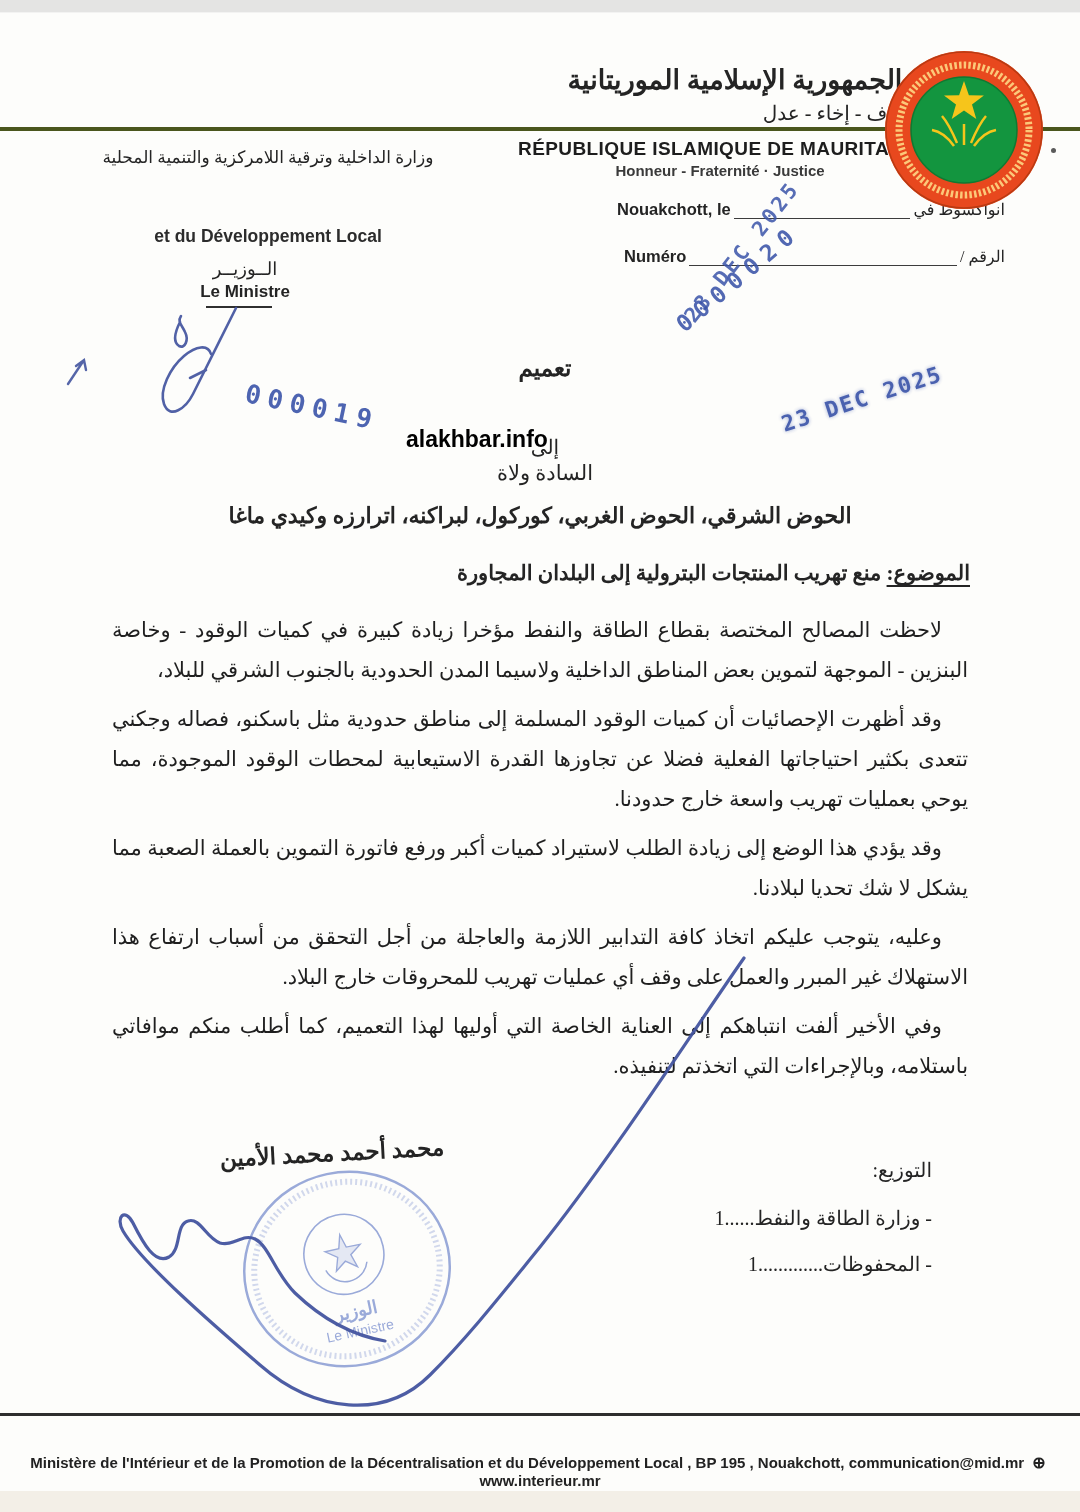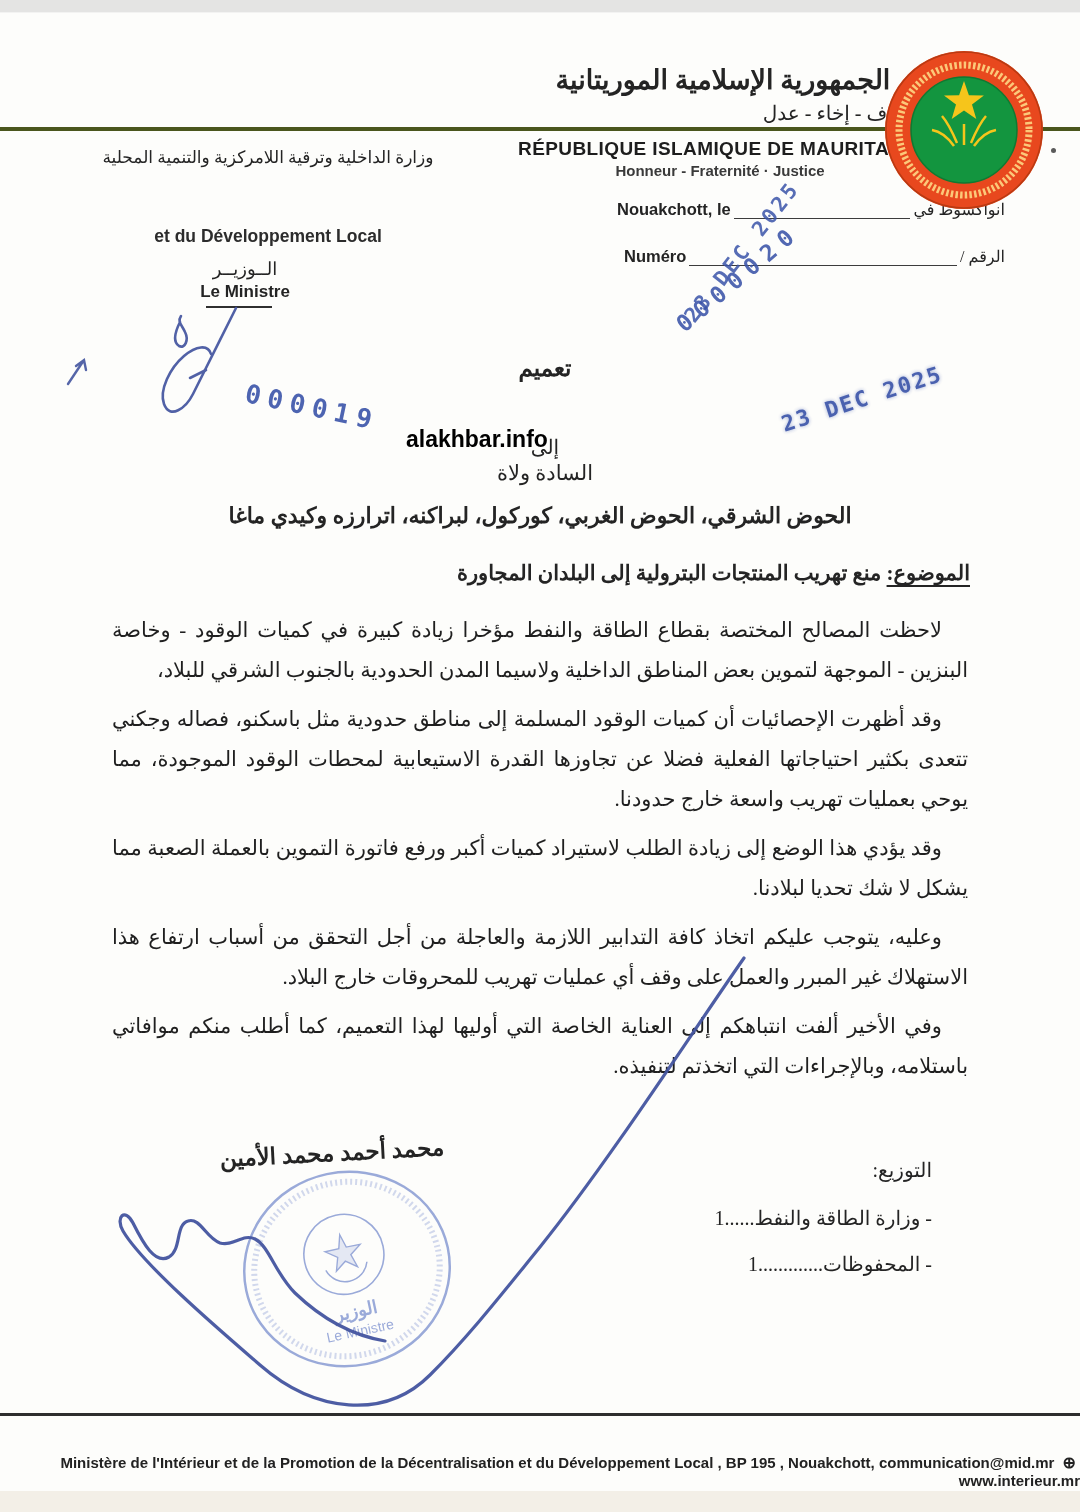--- a/index.html
+++ b/index.html
@@ -8,21 +8,21 @@
     position: relative; width:1080px; height:1512px; margin:0 auto;
     background:#fdfdfb; overflow:hidden; color:#242424;
   }
   .abs { position:absolute; }
   .scan-top { top:0; left:0; width:1080px; height:13px; background:#e4e4e3; border-bottom:1px solid #f3f3f2; }
   .scan-bottom { top:1491px; left:0; width:1080px; height:21px; background:#f3efe7; }
   .speck { width:5px; height:5px; border-radius:50%; background:#5a5a5a; }
 
   
   .ar { direction:rtl; font-family:"Liberation Serif", serif; }
-  .republic-ar { top:64px; left:543px; width:360px; text-align:center; font-size:27px; font-weight:bold; }
+  .republic-ar { top:64px; left:555px; width:360px; text-align:center; font-size:27px; font-weight:bold; }
   .motto-ar    { top:101px; left:555px; width:360px; text-align:right; font-size:20px; }
   .green-rule  { top:127px; left:0; width:1080px; height:4px; background:#4a561d; }
   .republic-fr { top:138px; left:510px; width:420px; text-align:center; font-size:19px; font-weight:bold; letter-spacing:.4px; color:#1d1d1d; }
   .motto-fr    { top:162px; left:510px; width:420px; text-align:center; font-size:15px; font-weight:bold; color:#3a3a3a; }
   .emblem      { top:50px; left:884px; width:160px; height:160px; z-index:2; }
 
   .ministry-ar  { top:147px; left:28px;  width:480px; text-align:center; font-size:17px; }
   .ministry-fr1 { top:186px; left:12px;  width:512px; text-align:center; font-size:17.5px; font-weight:bold; color:#2c2c2c; }
   .ministry-fr2 { top:226px; left:12px;  width:512px; text-align:center; font-size:17.5px; font-weight:bold; color:#2c2c2c; }
   .minister-ar  { top:258px; left:125px; width:240px; text-align:center; font-size:18px; }
@@ -70,21 +70,21 @@
   .pen { z-index:5; }
 
   .distribution { top:1158px; left:610px; width:322px; direction:rtl; text-align:right;
                   font-family:"Liberation Serif", serif; font-size:20px; }
   .distribution .dist-title { margin-bottom:24px; font-size:20px; }
   .distribution .dist-item  { margin-bottom:22px; }
 
   
   .footer-rule { top:1413px; left:0; width:1080px; height:2.5px; background:#2e2e2e; }
   .footer-ar   { top:1424px; left:90px; width:900px; text-align:center; font-size:17px; font-weight:bold; }
-  .footer-fr   { top:1453px; left:0; width:1080px; text-align:right; font-size:15px; font-weight:bold; color:#222; }
+  .footer-fr   { top:1453px; left:0; width:1080px; text-align:center; font-size:15px; font-weight:bold; color:#222; }
   .footer-fr .globe { display:inline-block; margin:0 4px; font-size:16px; }
 </style>
 </head>
 <body>
 
 <div class="page">
 
   <div class="abs scan-top"></div>
 
   <div class="abs republic-ar ar">الجمهورية الإسلامية الموريتانية</div>

